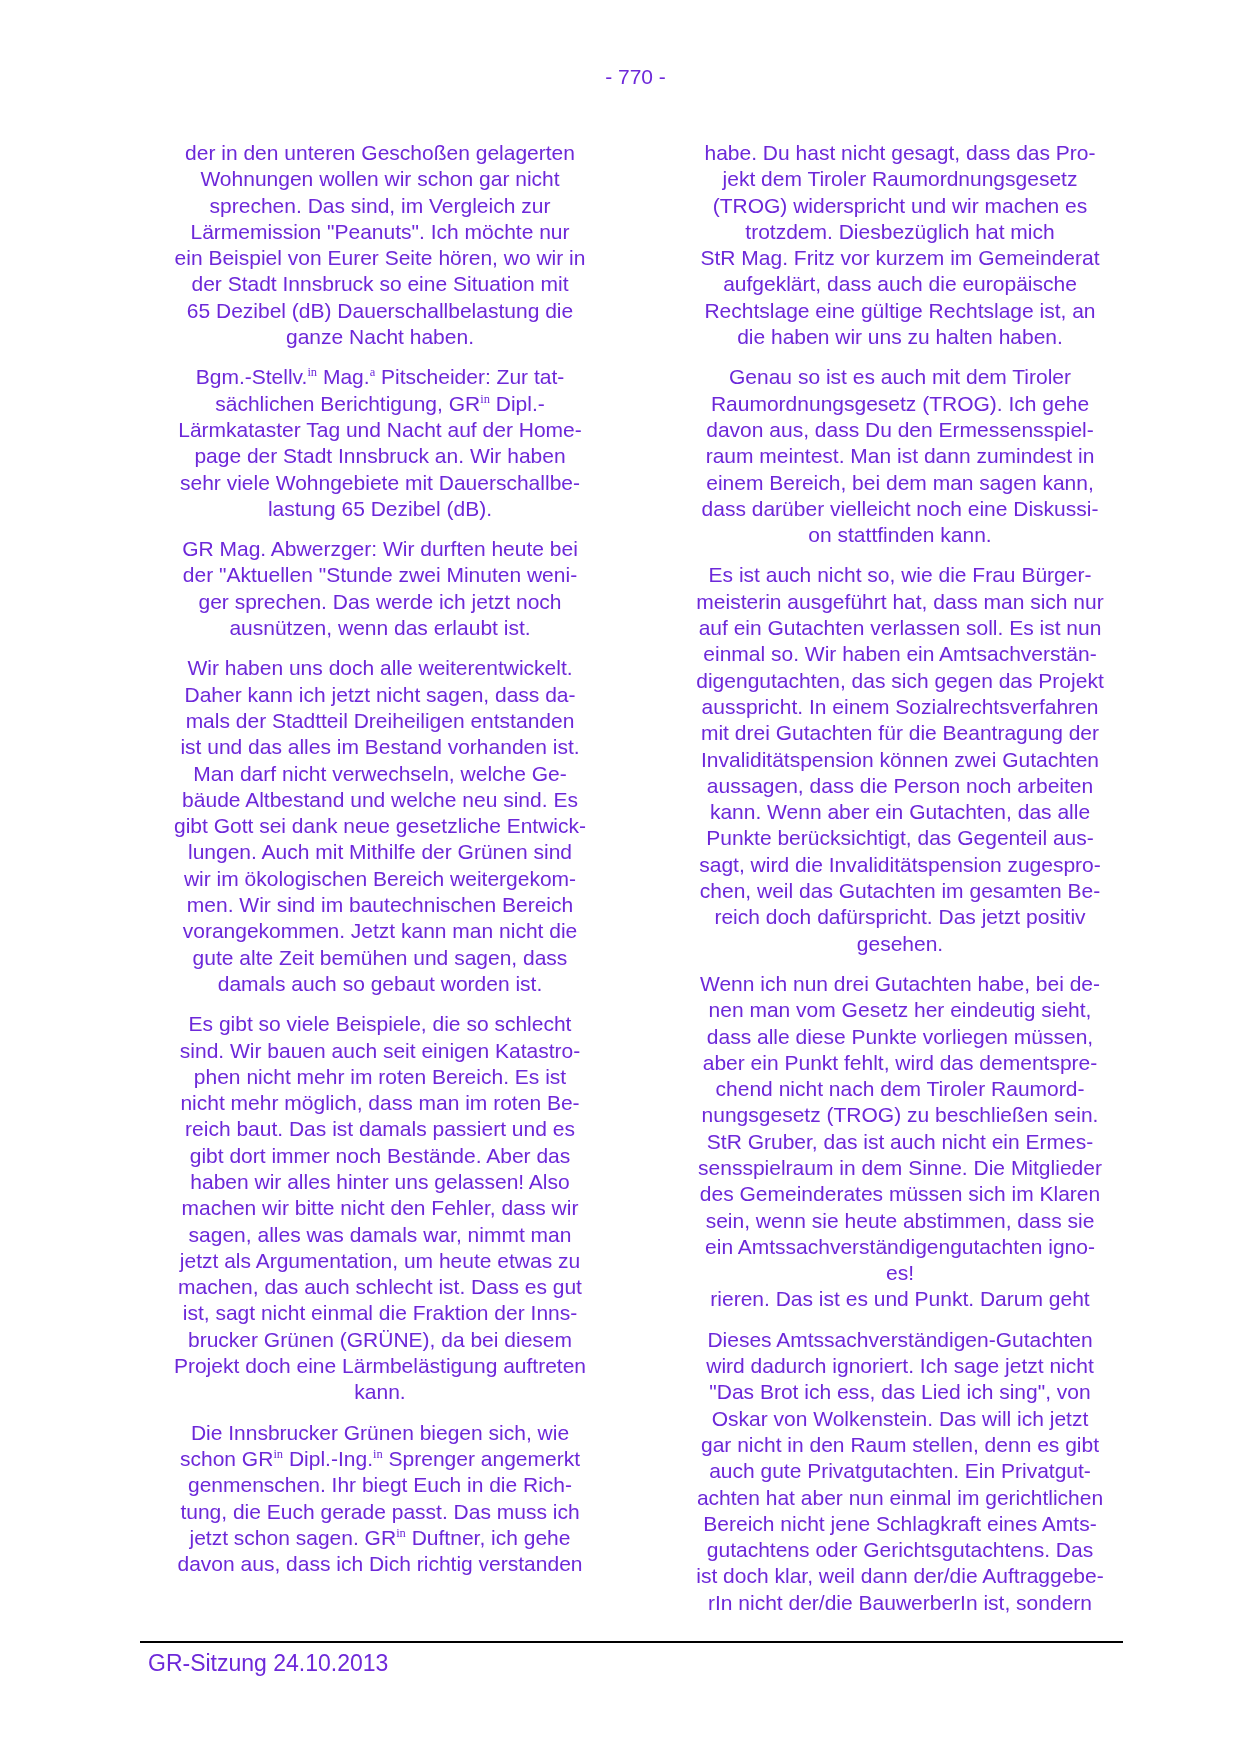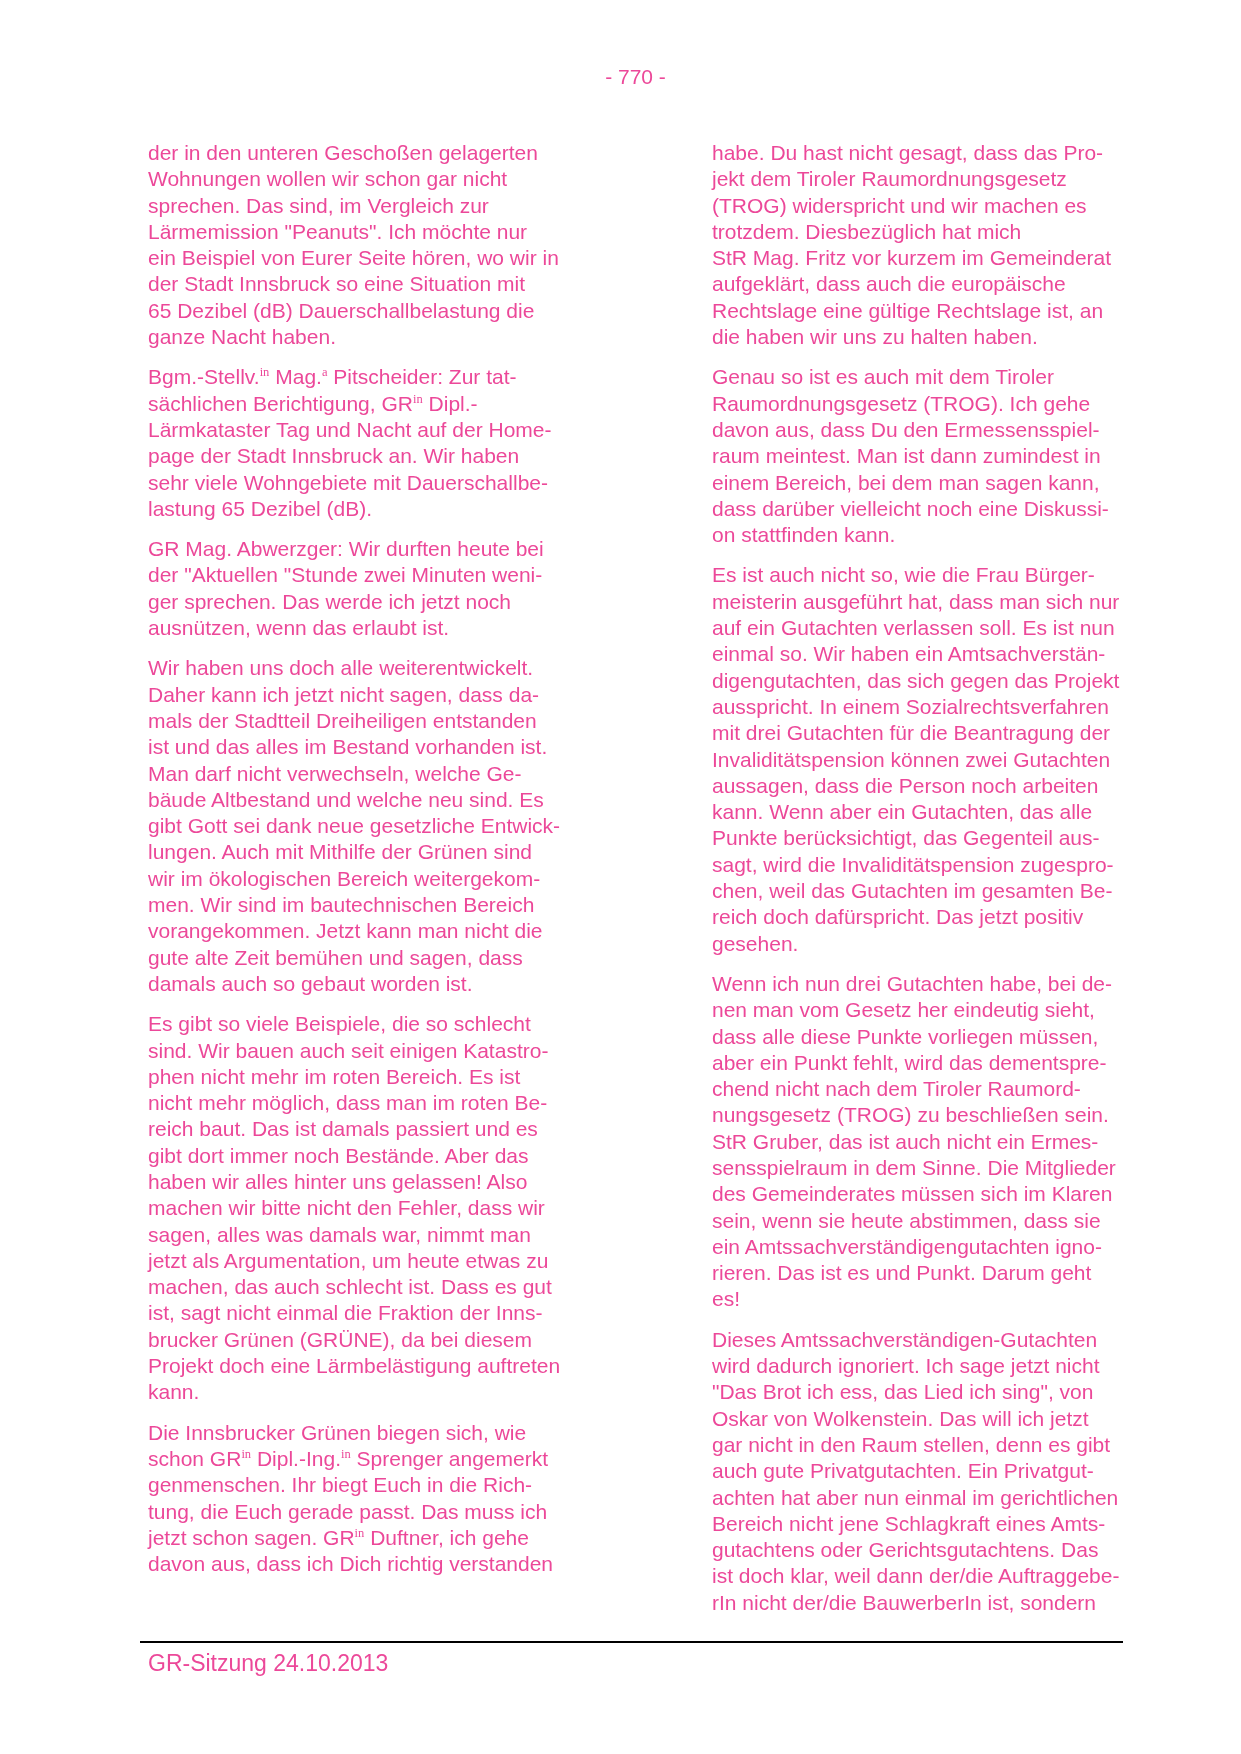--- a/index.html
+++ b/index.html
@@ -1,39 +1,40 @@
 <!DOCTYPE html>
 <html lang="de"><head>
 <meta charset="utf-8">
 <style>
   html, body { margin: 0; padding: 0; background: #ffffff; }
   .page {
     position: relative;
     width: 1241px;
     height: 1754px;
     background: #ffffff;
-    color: #ec4899;
+    color: #6d28d9;
     font-family: "Liberation Sans", "DejaVu Sans", sans-serif;
     overflow: hidden;
   }
   .page-number {
     position: absolute;
     top: 64px;
     left: 148px;
     width: 975px;
     text-align: center;
     font-size: 21px;
     line-height: 26px;
   }
   .columns {
     position: absolute;
     top: 140px;
     left: 148px;
     display: flex;
-    gap: 100px;
+    gap: 56px;
+    text-align: center;
   }
   .col { width: 464px; }
   .paragraph { margin: 0 0 14px 0; }
   .line {
     font-size: 21px;
     line-height: 26.3px;
     white-space: pre;
   }
   .line sup {
     font-size: 12.5px;
@@ -172,22 +173,22 @@
           <div class="line">nen man vom Gesetz her eindeutig sieht,</div>
           <div class="line">dass alle diese Punkte vorliegen müssen,</div>
           <div class="line">aber ein Punkt fehlt, wird das dementspre-</div>
           <div class="line">chend nicht nach dem Tiroler Raumord-</div>
           <div class="line">nungsgesetz (TROG) zu beschließen sein.</div>
           <div class="line">StR Gruber, das ist auch nicht ein Ermes-</div>
           <div class="line">sensspielraum in dem Sinne. Die Mitglieder</div>
           <div class="line">des Gemeinderates müssen sich im Klaren</div>
           <div class="line">sein, wenn sie heute abstimmen, dass sie</div>
           <div class="line">ein Amtssachverständigengutachten igno-</div>
+          <div class="line">es!</div>
           <div class="line">rieren. Das ist es und Punkt. Darum geht</div>
-          <div class="line">es!</div>
         </div>
         <div class="paragraph">
           <div class="line">Dieses Amtssachverständigen-Gutachten</div>
           <div class="line">wird dadurch ignoriert. Ich sage jetzt nicht</div>
           <div class="line">"Das Brot ich ess, das Lied ich sing", von</div>
           <div class="line">Oskar von Wolkenstein. Das will ich jetzt</div>
           <div class="line">gar nicht in den Raum stellen, denn es gibt</div>
           <div class="line">auch gute Privatgutachten. Ein Privatgut-</div>
           <div class="line">achten hat aber nun einmal im gerichtlichen</div>
           <div class="line">Bereich nicht jene Schlagkraft eines Amts-</div>

